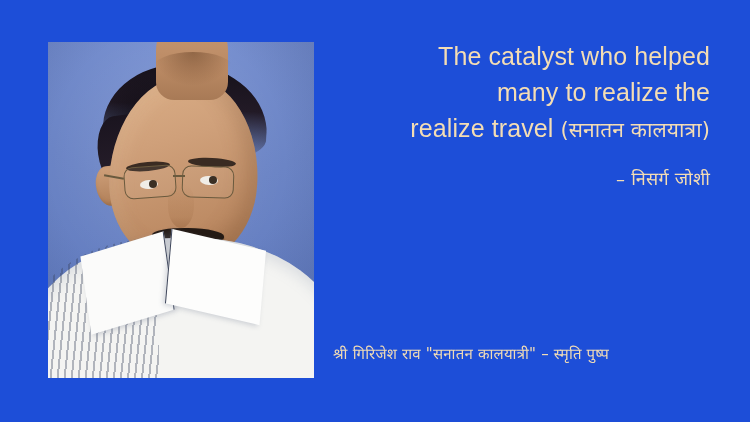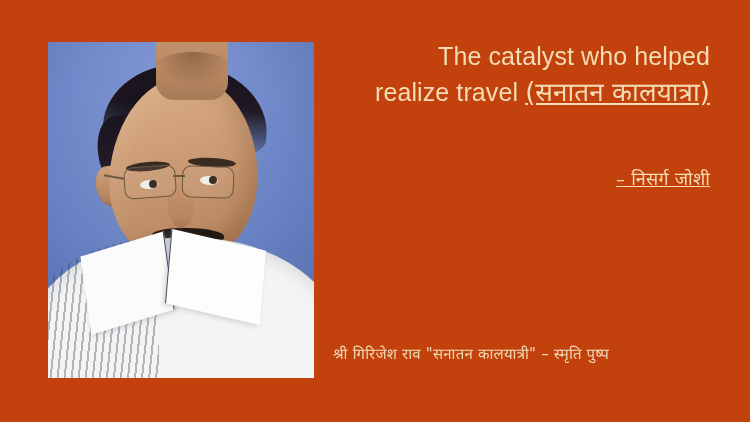--- a/index.html
+++ b/index.html
@@ -6,21 +6,21 @@
   html, body {
     margin: 0;
     padding: 0;
     background: #ffffff;
   }
   #card {
     position: relative;
     width: 750px;
     height: 422px;
     overflow: hidden;
-    background: #c2410c;
+    background: #1d4ed8;
     font-family: "Liberation Sans", "DejaVu Sans", sans-serif;
   }
 
   
   .photo-frame {
     position: absolute;
     left: 48px;
     top: 42px;
     width: 266px;
     height: 336px;
@@ -278,34 +278,32 @@
     color: #F4DDB4;
   }
   .quote-line {
     font-size: 25px;
     line-height: 36px;
     letter-spacing: 0.1px;
     white-space: nowrap;
   }
   .quote-line .deva {
     font-family: "DejaVu Sans", "Liberation Sans", sans-serif;
-    font-size: 26px;
-    text-decoration: underline;
+    font-size: 21px;
   }
   .attribution {
     position: absolute;
     right: 40px;
     top: 166px;
     width: 420px;
     text-align: right;
     color: #F4DDB4;
     font-family: "DejaVu Sans", "Liberation Sans", sans-serif;
     font-size: 18px;
     letter-spacing: 0.2px;
-    text-decoration: underline;
   }
 
   
   .caption {
     position: absolute;
     left: 333px;
     top: 343px;
     color: #F0DBB6;
     font-family: "DejaVu Sans", "Liberation Sans", sans-serif;
     font-size: 15px;
@@ -351,20 +349,21 @@
 
     <div class="shirt">
       <div class="shirt-stripes"></div>
       <div class="collar-left"></div>
       <div class="collar-right"></div>
     </div>
   </div>
 
   <div class="quote">
     <div class="quote-line">The catalyst who helped</div>
+    <div class="quote-line">many to realize the</div>
     <div class="quote-line"><span>realize travel </span><span class="deva">(सनातन कालयात्रा)</span></div>
   </div>
 
   <div class="attribution">– निसर्ग जोशी</div>
 
   <div class="caption">श्री गिरिजेश राव "सनातन कालयात्री" – स्मृति पुष्प</div>
 
 </div>
 
 </body></html>

